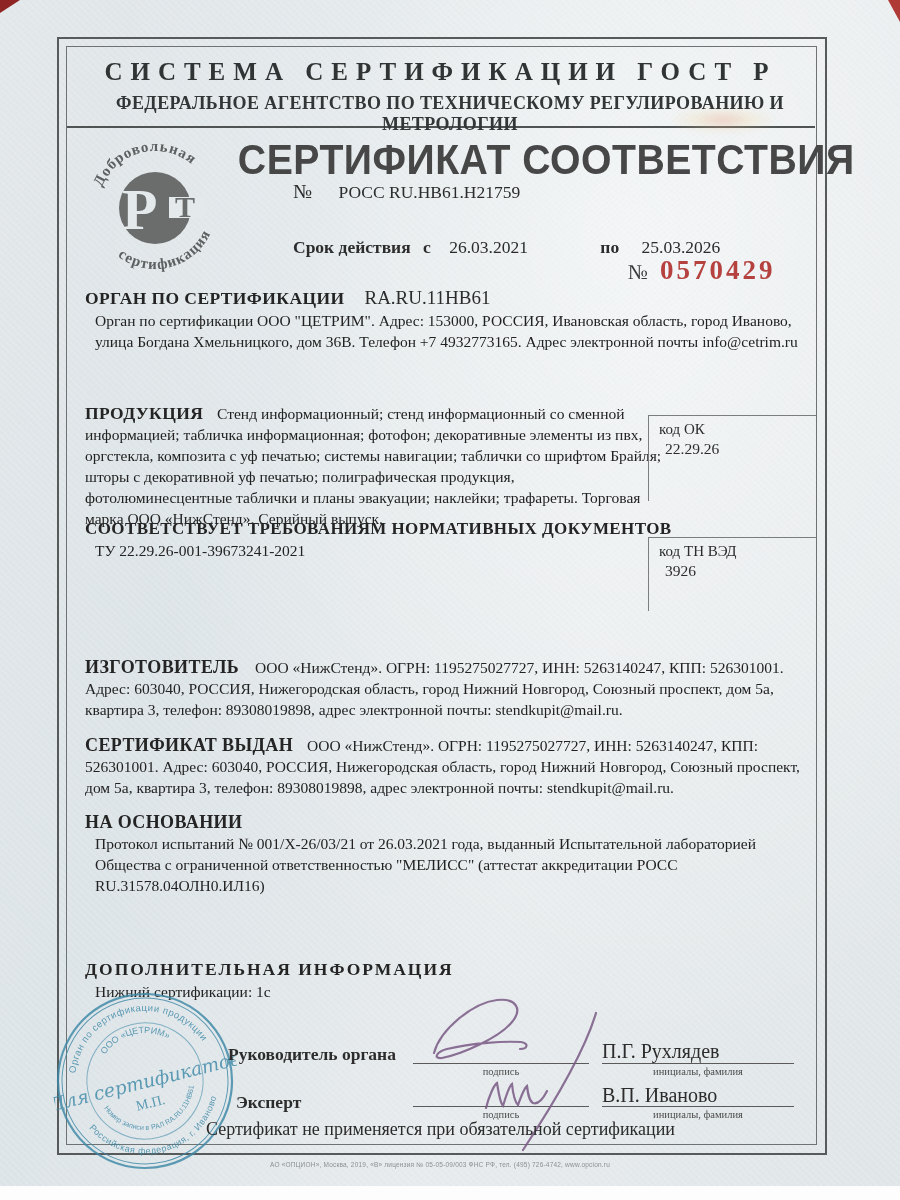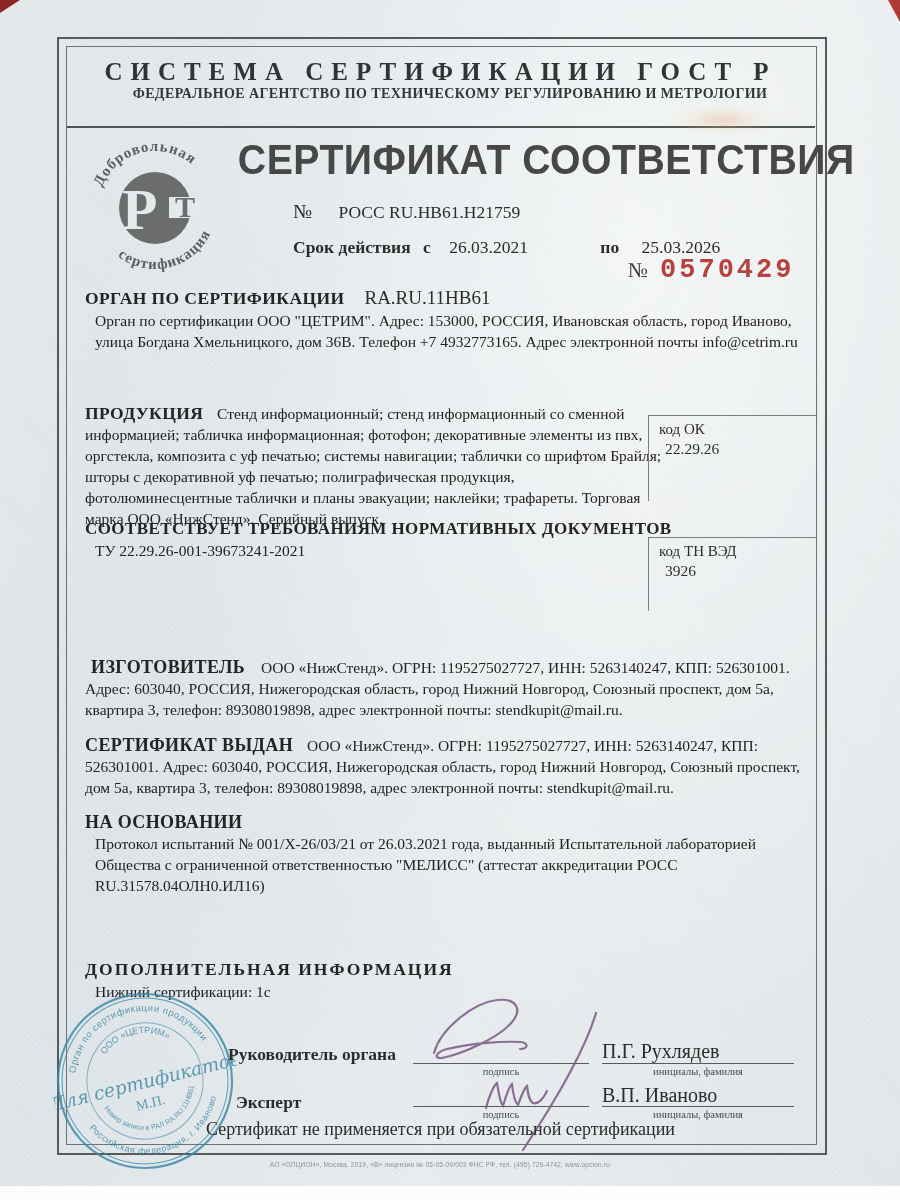--- a/index.html
+++ b/index.html
@@ -13,30 +13,30 @@
   }
   .noise{position:absolute;inset:0;opacity:.35;pointer-events:none;
     background-image:repeating-linear-gradient(45deg,rgba(255,255,255,.25) 0 2px,rgba(0,0,0,0) 2px 5px),
                      repeating-linear-gradient(-40deg,rgba(170,185,190,.12) 0 1px,rgba(0,0,0,0) 1px 4px);}
   .abs{position:absolute;}
   .frame-outer{left:57px;top:37px;width:766px;height:1114px;border:2px solid #565a5a;}
   .frame-inner{left:66px;top:46px;width:749px;height:1097px;border:1px solid #6e7272;}
   .header-sep{left:67px;top:126px;width:748px;border-top:2px solid #4f5353;}
   .hdr{left:66px;top:46px;width:749px;text-align:center;}
   .hdr-l1{margin-top:12px;font-size:25px;font-weight:bold;letter-spacing:8px;color:#303434;}
-  .hdr-l2{margin-top:0;font-size:14px;font-weight:bold;letter-spacing:.4px;color:#323636;padding-left:19px;}
+  .hdr-l2{margin-top:7px;font-size:18px;font-weight:bold;letter-spacing:.4px;color:#323636;padding-left:19px;}
   .title{left:232px;top:137px;width:586px;text-align:center;
     font-family:"Liberation Sans",sans-serif;font-weight:700;font-size:40px;color:#474747;
     letter-spacing:.5px;white-space:nowrap;transform:scale(.98,1.04);}
   .numrow{font-size:17.5px;}
   .nosign{font-size:20px;}
   .bold{font-weight:bold;}
   .red-no{left:628px;top:255px;display:flex;align-items:baseline;gap:12px;}
   .red-no .nosign{font-size:21px;color:#3a3a3a;}
-  .red-digits{font-family:Liberation Mono, monospace;font-weight:700;font-size:27px;letter-spacing:3px;color:#b5423e;}
+  .red-digits{font-family:Liberation Serif, serif;font-weight:700;font-size:27px;letter-spacing:3px;color:#b5423e;}
   .sec-h{font-weight:bold;font-size:17.5px;letter-spacing:.4px;color:#242424;}
   .body-txt{font-size:15.5px;line-height:1.34;color:#222;}
   .codebox{border-top:1.5px solid #7a7e7e;border-left:1.5px solid #7a7e7e;padding:5px 0 0 10px;font-size:15px;}
   .codebox .val{padding-left:6px;margin-top:2px;font-size:15.5px;}
   .sigline{border-top:1.2px solid #5a5a5a;height:0;}
   .caption{font-size:10.5px;color:#4c4c4c;text-align:center;}
   .sig-label{font-weight:bold;font-size:17.5px;}
   .sig-name{font-size:20px;}
   .note{left:66px;top:1119px;width:749px;text-align:center;font-size:18px;color:#2b2b2b;}
   .fineprint{left:58px;top:1161px;width:764px;text-align:center;font-size:6.5px;color:#8b9093;
@@ -87,21 +87,21 @@
         <circle r="36" fill="#6b6d6d"></circle>
         <rect x="14" y="-11" width="36" height="21" fill="#e4e9eb"></rect>
         <text x="-33" y="21" font-family="Liberation Serif,serif" font-weight="bold" font-size="58" fill="#e4e9eb">Р</text>
         <text x="20" y="9" font-family="Liberation Serif,serif" font-weight="bold" font-size="30" fill="#6b6d6d">Т</text>
       </g>
     </svg>
   </div>
 
   <div class="abs title">СЕРТИФИКАТ СООТВЕТСТВИЯ</div>
 
-  <div class="abs numrow" style="left:293px;top:200px;">
+  <div class="abs numrow" style="left:293px;top:180px;">
     <span class="nosign">№</span>
     <span style="margin-left:22px;">РОСС RU.НВ61.Н21759</span>
   </div>
 
   <div class="abs numrow" style="left:293px;top:237px;">
     <span class="bold">Срок действия</span>
     <span class="bold" style="margin-left:8px;">с</span>
     <span style="margin-left:14px;">26.03.2021</span>
     <span class="bold" style="margin-left:68px;">по</span>
     <span style="margin-left:18px;">25.03.2026</span>
@@ -128,21 +128,21 @@
   </div>
 
   <div class="abs sec-h" style="left:85px;top:519px;font-size:17px;">СООТВЕТСТВУЕТ ТРЕБОВАНИЯМ НОРМАТИВНЫХ ДОКУМЕНТОВ</div>
   <div class="abs body-txt" style="left:95px;top:541px;width:540px;">ТУ 22.29.26-001-39673241-2021</div>
   <div class="abs codebox" style="left:648px;top:537px;width:157px;height:68px;">
     <div>код ТН ВЭД</div>
     <div class="val">3926</div>
   </div>
 
   <div class="abs body-txt" style="left:85px;top:655px;width:733px;">
-    <span class="sec-h" style="font-size:18px;margin-left:6px;">ИЗГОТОВИТЕЛЬ</span>
+    <span class="sec-h" style="font-size:18px;">ИЗГОТОВИТЕЛЬ</span>
     <span style="margin-left:12px;">ООО «НижСтенд». ОГРН: 1195275027727, ИНН: 5263140247, КПП: 526301001. Адрес: 603040, РОССИЯ, Нижегородская область, город Нижний Новгород, Союзный проспект, дом 5а, квартира 3, телефон: 89308019898, адрес электронной почты: stendkupit@mail.ru.</span>
   </div>
 
   <div class="abs body-txt" style="left:85px;top:733px;width:733px;">
     <span class="sec-h" style="font-size:18px;">СЕРТИФИКАТ ВЫДАН</span>
     <span style="margin-left:10px;">ООО «НижСтенд». ОГРН: 1195275027727, ИНН: 5263140247, КПП: 526301001. Адрес: 603040, РОССИЯ, Нижегородская область, город Нижний Новгород, Союзный проспект, дом 5а, квартира 3, телефон: 89308019898, адрес электронной почты: stendkupit@mail.ru.</span>
   </div>
 
   <div class="abs sec-h" style="left:85px;top:812px;font-size:18px;">НА ОСНОВАНИИ</div>
   <div class="abs body-txt" style="left:95px;top:834px;width:722px;">Протокол испытаний № 001/Х-26/03/21 от 26.03.2021 года, выданный Испытательной лабораторией Общества с ограниченной ответственностью "МЕЛИСС" (аттестат аккредитации РОСС RU.31578.04ОЛН0.ИЛ16)</div>

